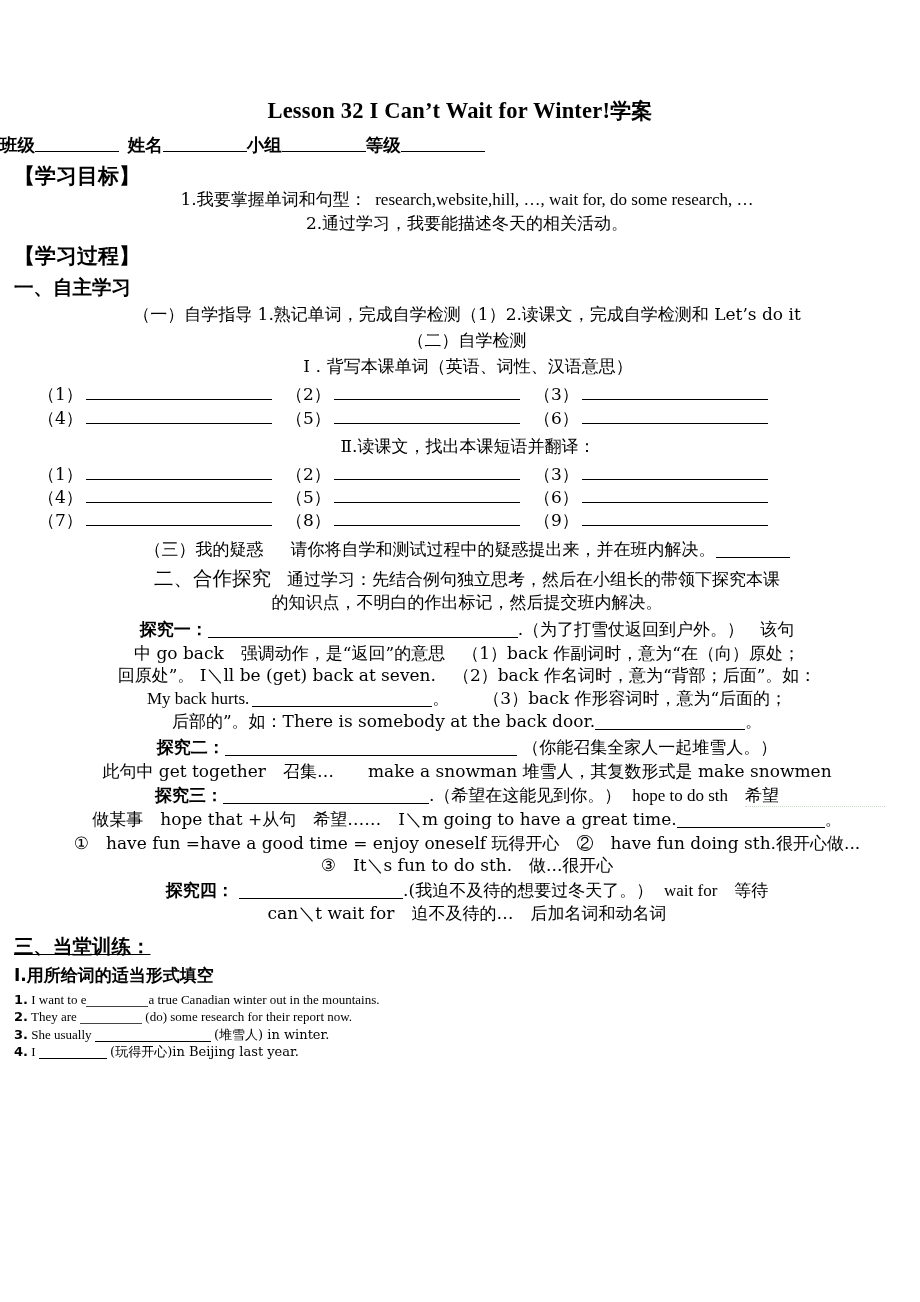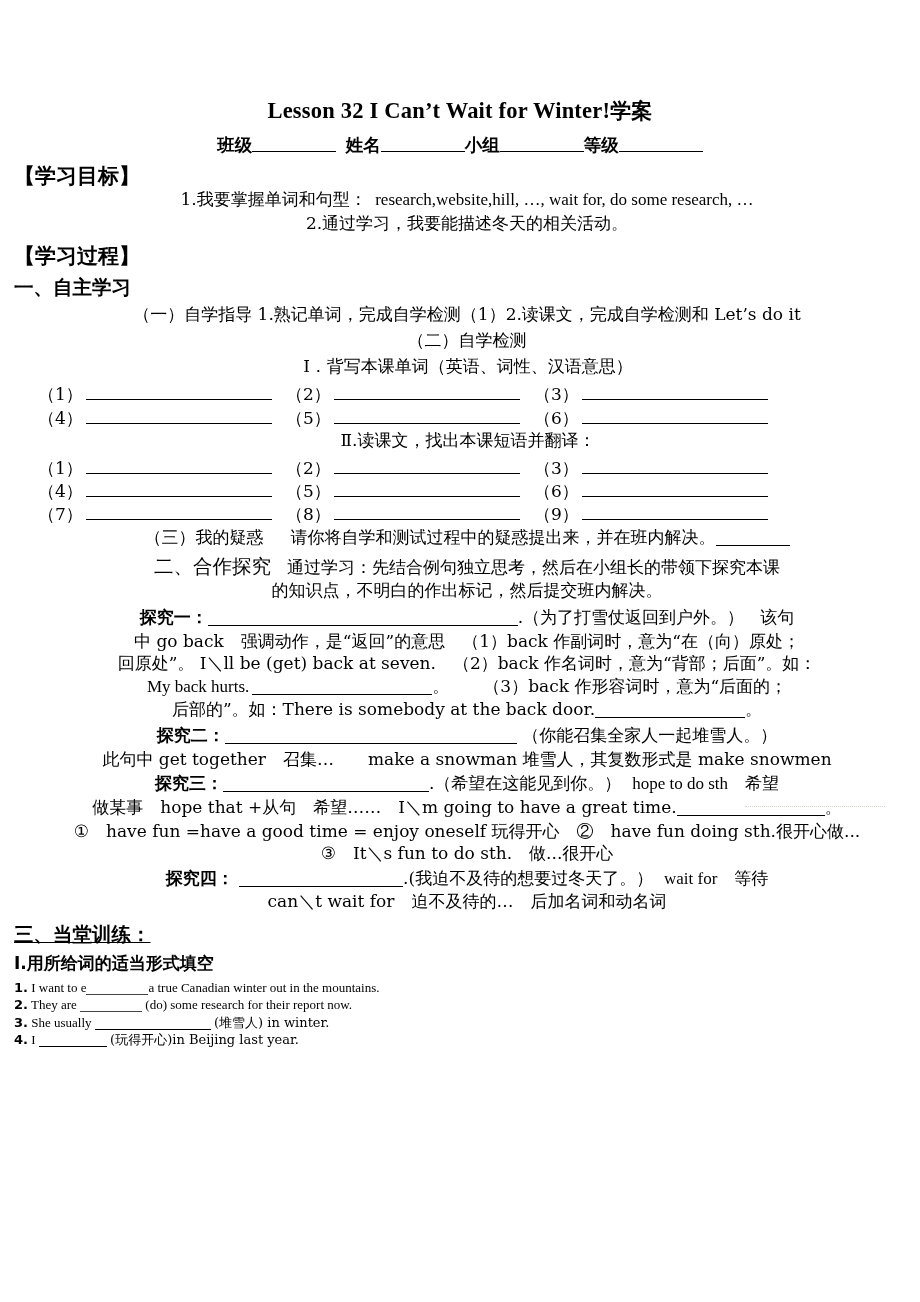--- a/index.html
+++ b/index.html
@@ -31,22 +31,22 @@
     margin: 0;
     padding-top: 100px;
     line-height: 1.0;
   }
   .doc-title .cn {
     font-family: "DejaVu Sans", "Liberation Sans", sans-serif;
     font-size: 21px;
     font-weight: bold;
   }
   .meta-line {
-    text-align: center;
-    font-family: Liberation Sans, sans-serif;
+    text-align: left;
+    font-family: Liberation Serif, serif;
     font-size: 17.5px;
     font-weight: bold;
     margin-top: 12px;
     line-height: 1.0;
     white-space: nowrap;
   }
   .meta-line .u {
     display: inline-block;
     border-bottom: 1.6px solid #000;
     height: 0.95em;
@@ -127,21 +127,21 @@
     height: 1em;
   }
 
   .tan-head {
     font-family: "DejaVu Sans", "Liberation Sans", sans-serif;
     font-weight: bold;
     font-size: 17px;
   }
   .mt2 { margin-top: 2px; }
   .mt4 { margin-top: 4px; }
-  .mt6 { margin-top: 0; }
+  .mt6 { margin-top: 6px; }
   .dotted-artifact {
     position: absolute;
     left: 745px;
     top: 806px;
     width: 140px;
     border-top: 1px dotted #9fbf9f;
     opacity: 0.55;
   }
   .exercise {
     font-size: 13px;

